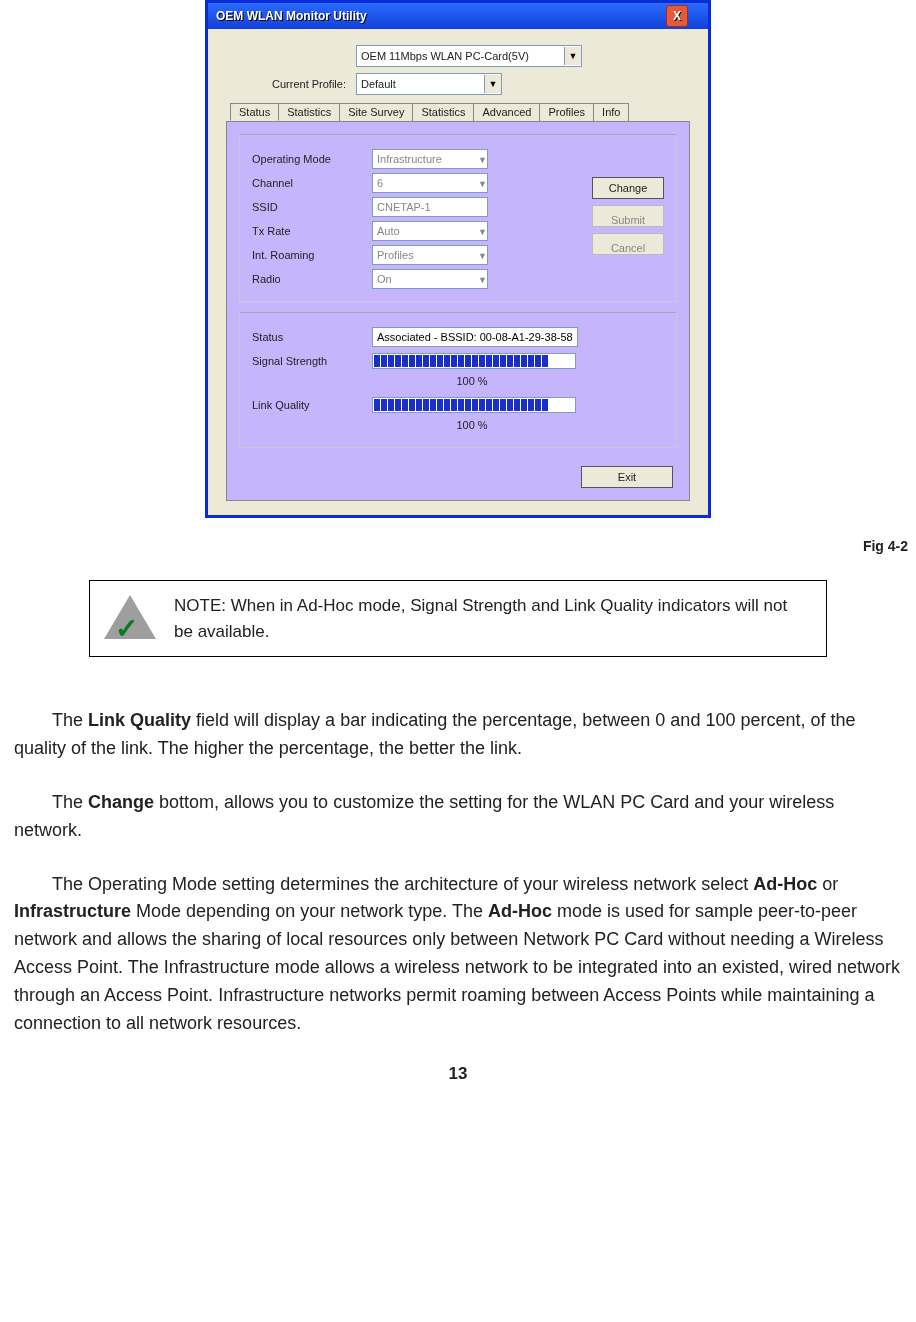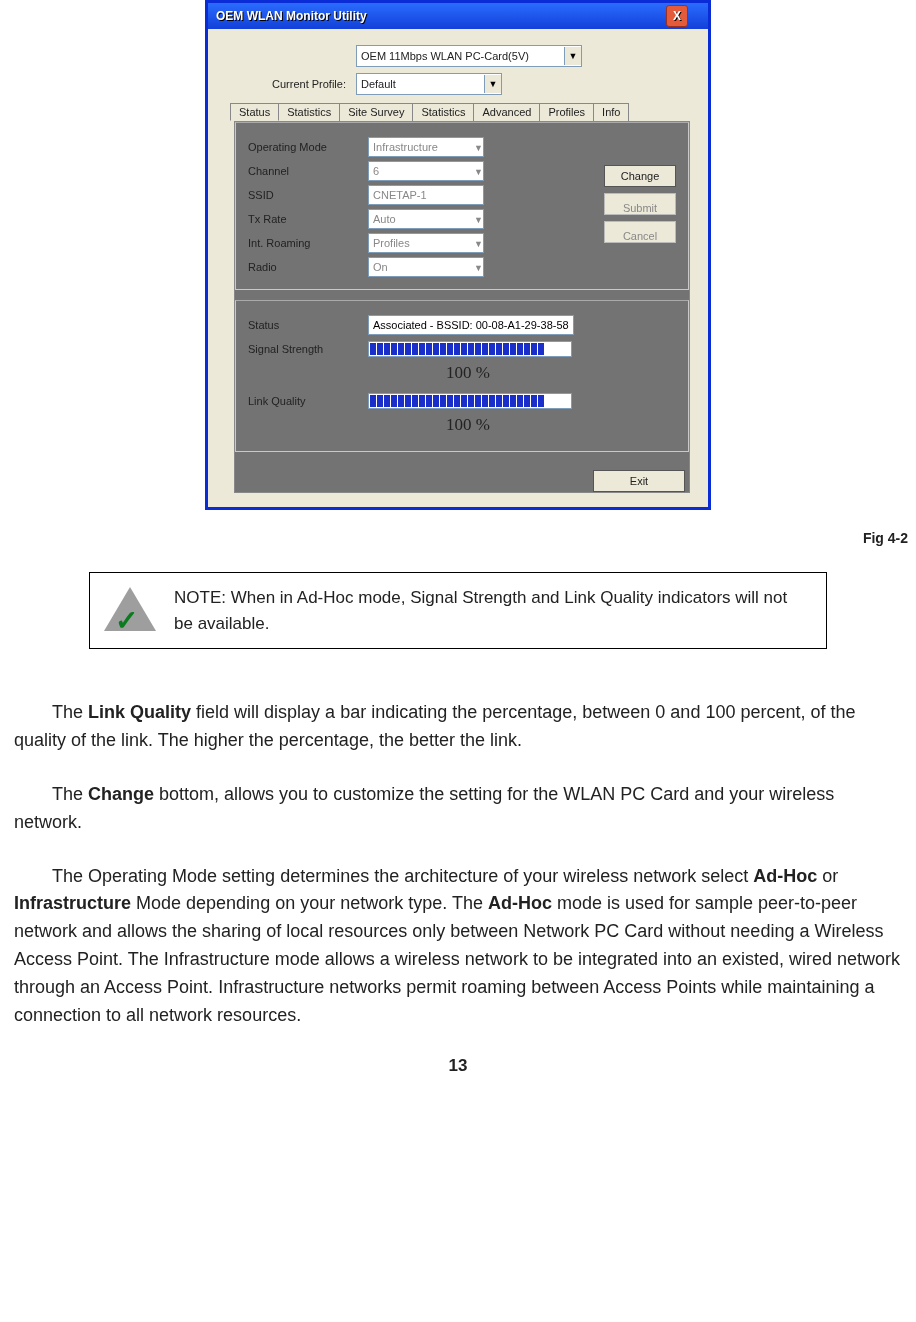--- a/index.html
+++ b/index.html
@@ -80,22 +80,22 @@
     font-size:11px;
   }
   .tab.active {
     background:#ece9d8;
     position:relative;
     z-index:2;
     border-bottom:1px solid #ece9d8;
   }
   .tabpage {
     border:1px solid #888;
-    background:#737373;
-    margin-left:8px;
+    padding:12px;
+    background:#c4b5fd;
   }
   .group {
     border:1px solid #c9c9c9;
     border-top-color:#aaa;
     padding:12px 12px 10px 12px;
     margin-bottom:10px;
     position:relative;
   }
   .grid .row {
     display:flex; align-items:center; height:24px;
@@ -122,21 +122,21 @@
     display:flex; flex-direction:column; gap:6px; margin-left:18px;
   }
   .progress {
     display:flex; gap:1px;
     border:1px solid #7f9db9;
     padding:1px;
     width:200px;
     background:#fff;
   }
   .seg { width:6px; height:12px; background:#1a2fc9; }
-  .percentrow { text-align:center; width:200px; margin:2px 0 6px 120px; font-size:17px;font-family:Liberation Serif, serif;}
+  .percentrow { text-align:center; width:200px; margin:2px 0 6px 120px; font-size:11px;}
   .exitrow { display:flex; justify-content:flex-end; padding:8px 4px 0 0;}
   figcaption.figlabel {
     text-align:right; font-weight:bold; font-size:14px; margin:20px 0 26px 0;
   }
 
   
   .notebox {
     width:700px;
     margin:0 auto 50px auto;
     border:1.6px solid #000;

